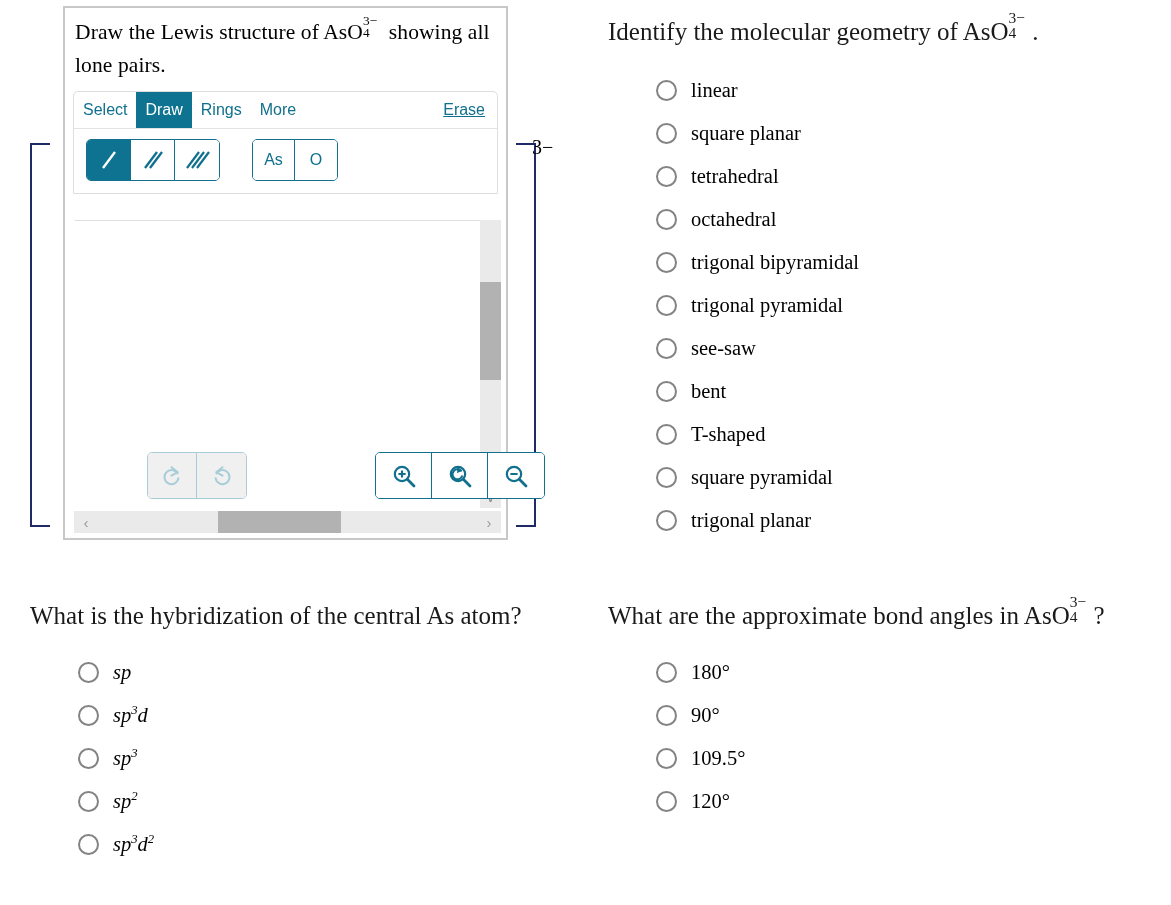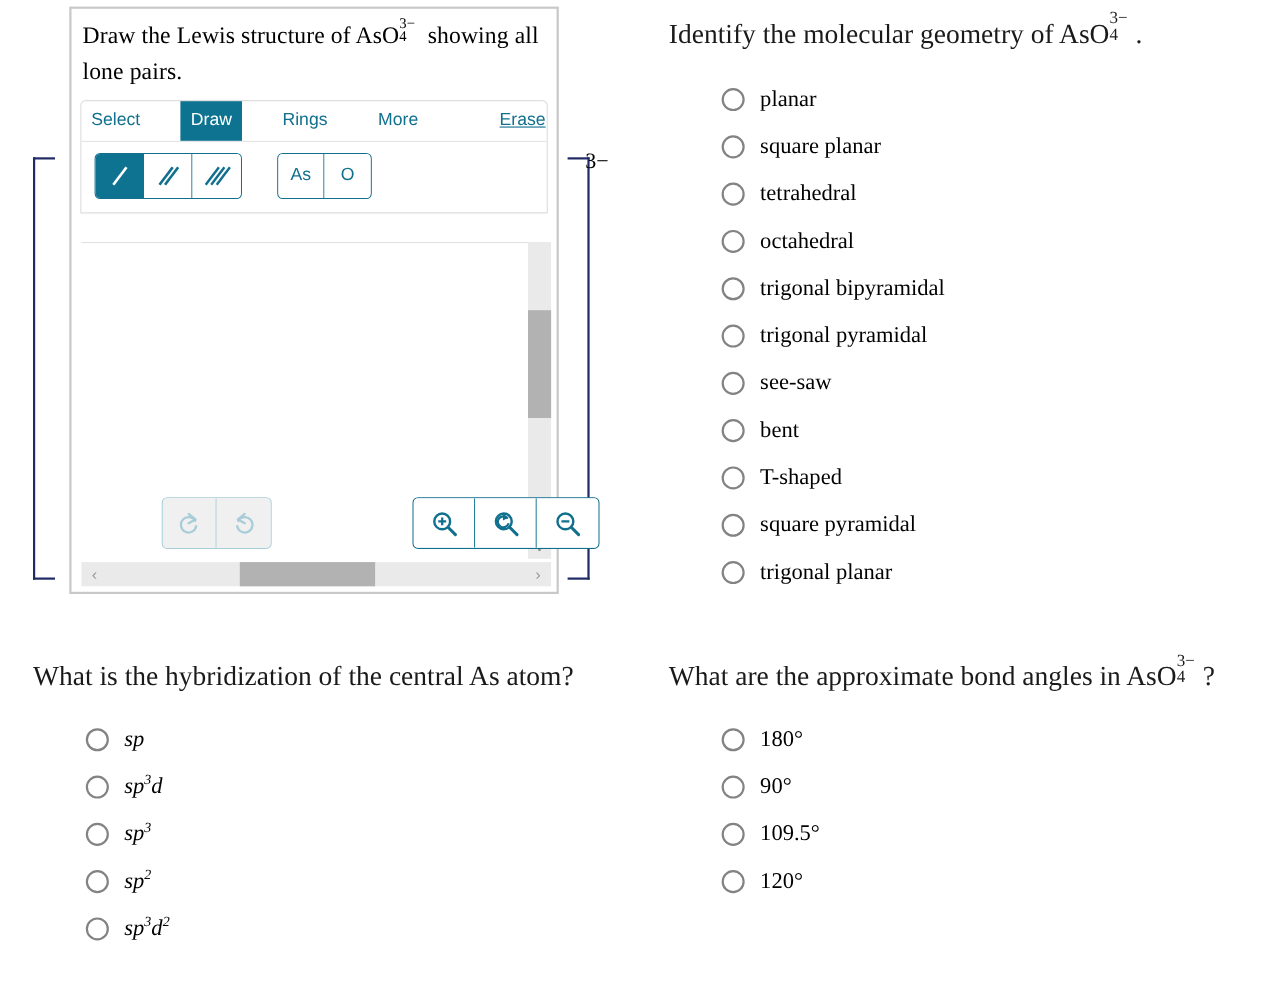--- a/index.html
+++ b/index.html
@@ -80,21 +80,20 @@
     margin: 6px 8px 0 8px;
     border: 1px solid #dedede;
     border-radius: 5px 5px 0 0;
     background: #ffffff;
   }
   .tab-row {
     display: flex;
     align-items: stretch;
     height: 36px;
     border-bottom: 1px solid #e3e3e3;
-    gap: 28px;
   }
   .tab {
     display: flex;
     align-items: center;
     padding: 0 9px;
     font-family: "Liberation Sans", "DejaVu Sans", sans-serif;
     font-size: 16px;
     color: #10708d;
     cursor: pointer;
     white-space: nowrap;
@@ -459,21 +458,21 @@
     </div>
   </div>
 
   <div class="q-block" id="q-geometry">
     <div class="q-text">
       <span>Identify the molecular geometry of </span><span><span>AsO</span><span class="ion-stack"><span class="chg">3−</span><span class="idx">4</span></span></span><span>.</span>
     </div>
     <div class="opt-list">
       <div class="opt">
         <span class="radio"></span>
-        <span class="opt-label">planar</span>
+        <span class="opt-label">linear</span>
       </div>
       <div class="opt">
         <span class="radio"></span>
         <span class="opt-label">square planar</span>
       </div>
       <div class="opt">
         <span class="radio"></span>
         <span class="opt-label">tetrahedral</span>
       </div>
       <div class="opt">

